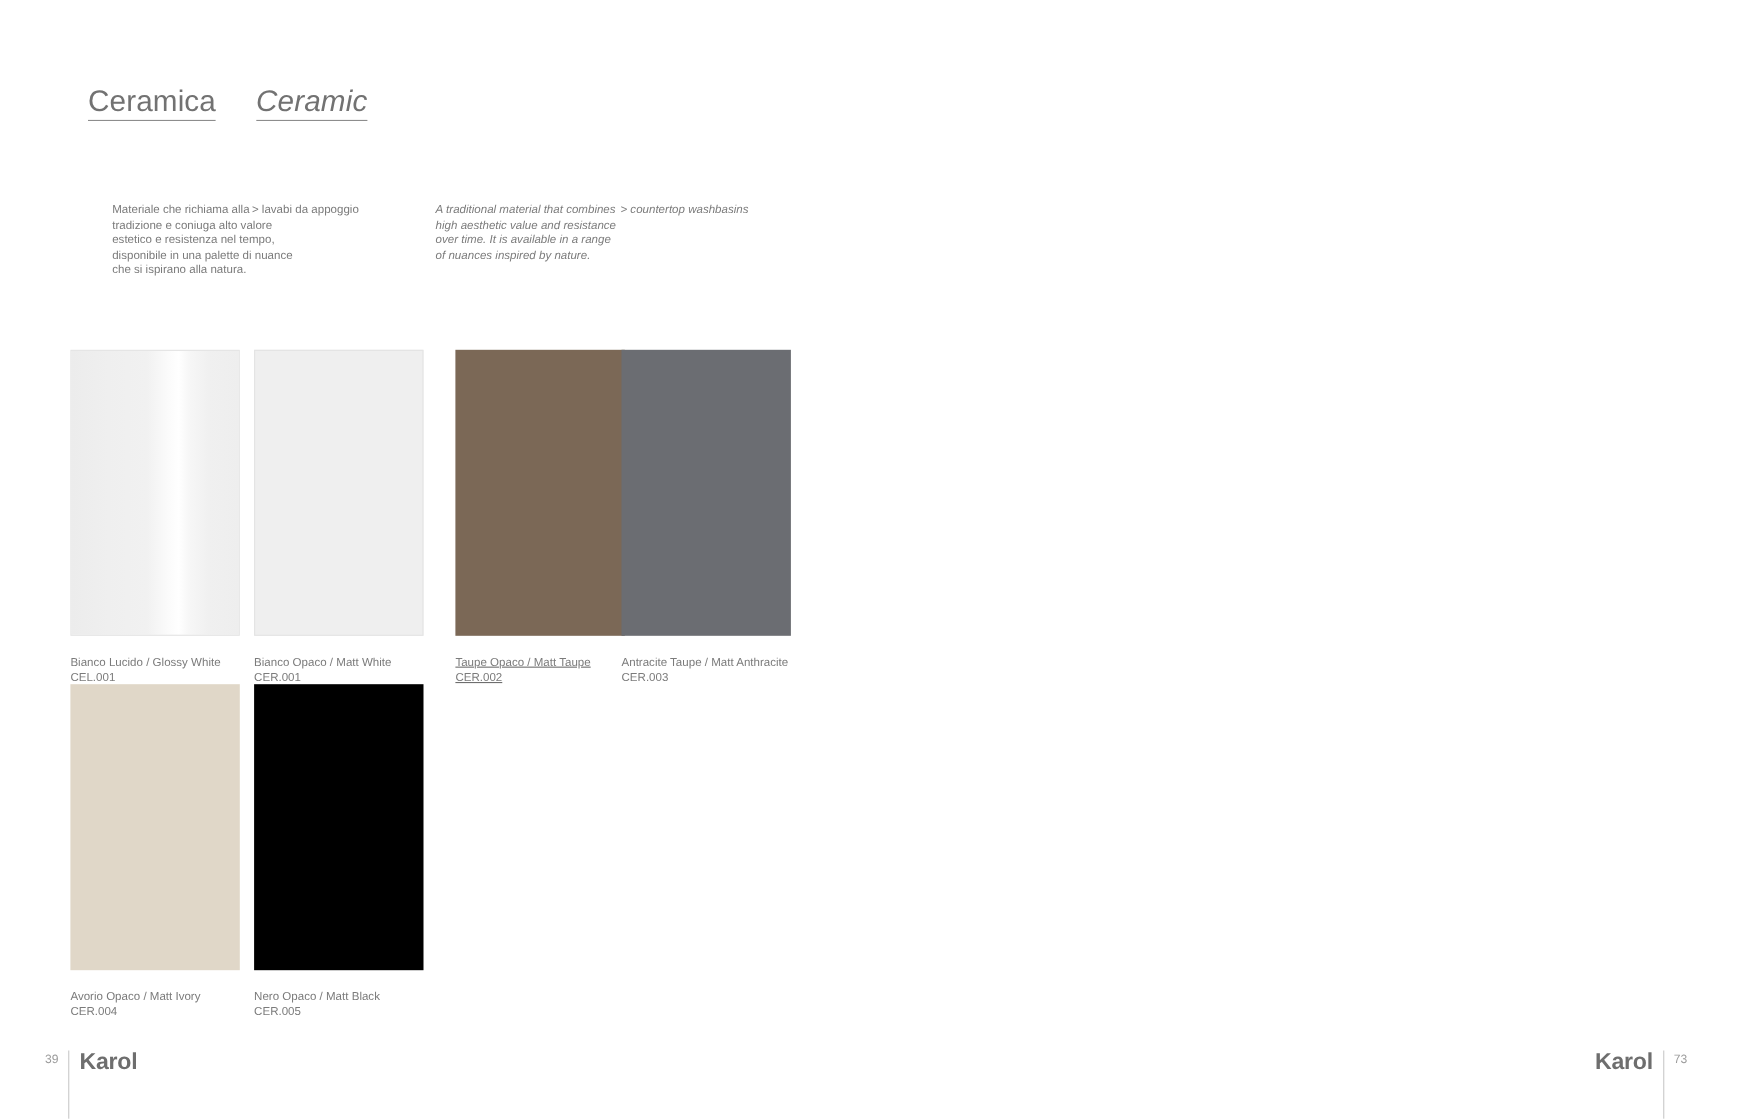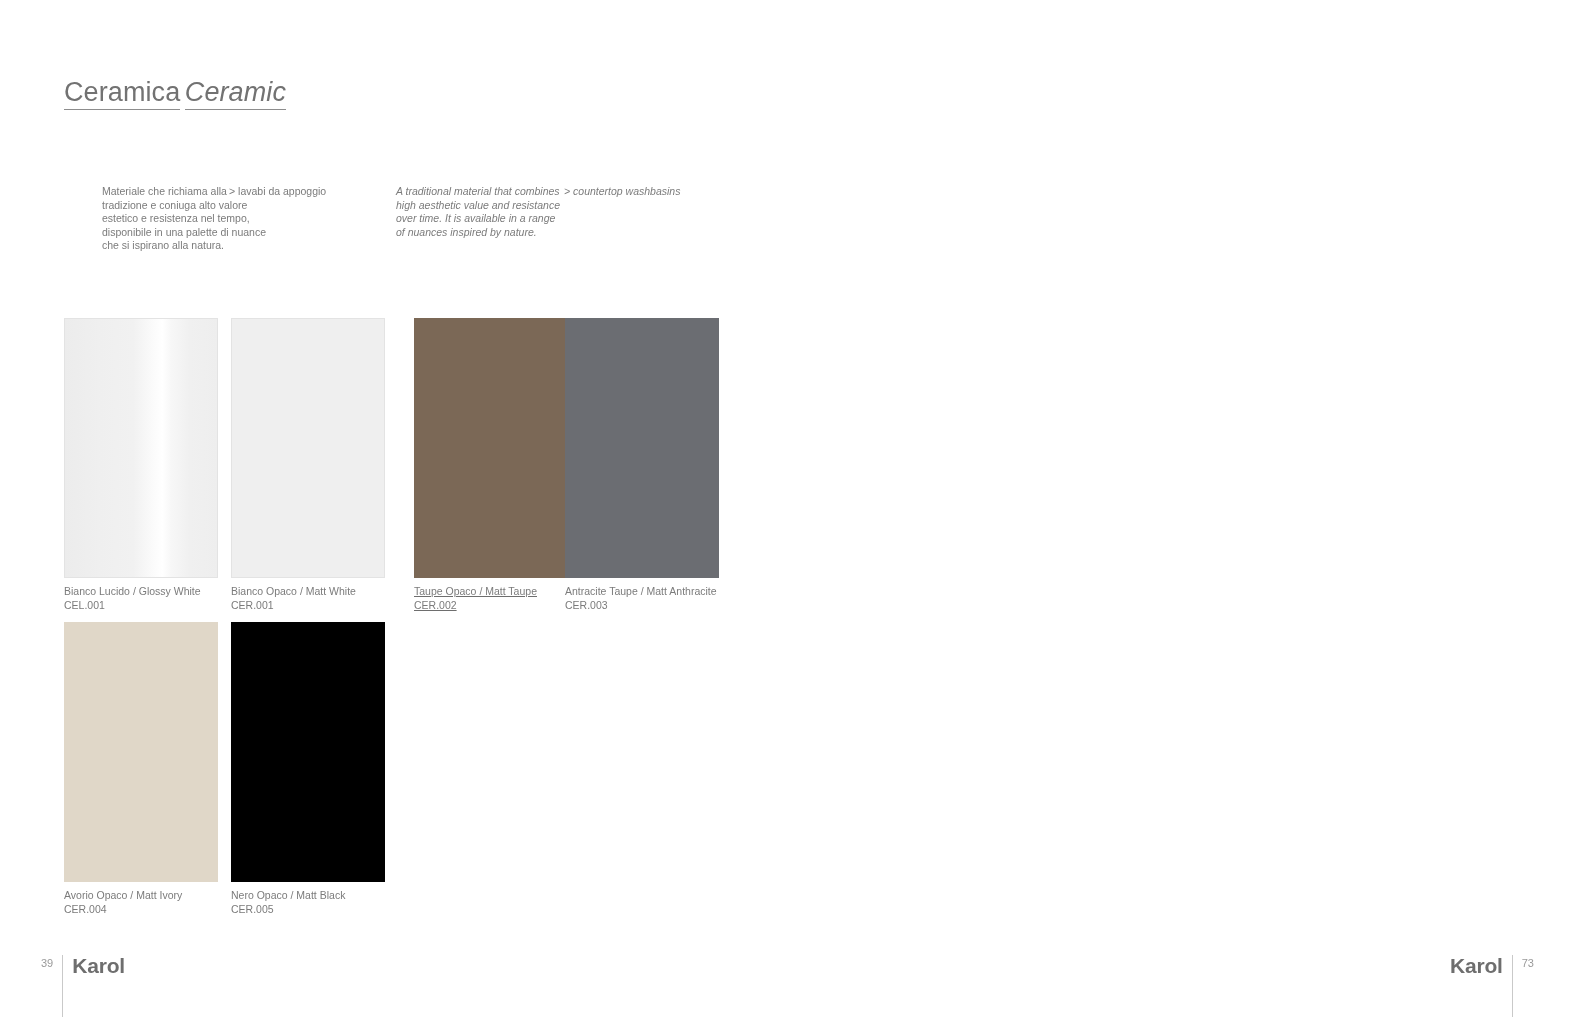--- a/index.html
+++ b/index.html
@@ -34,22 +34,22 @@
   }
   .heading-line {
     font-size: 27px;
     color: #727272;
     letter-spacing: 0.1px;
     line-height: 1.12;
     padding-bottom: 2px;
     border-bottom: 1px solid #8d8d8d;
     display: inline-block;
   }
-  .heading-it { font-style: normal; }
-  .heading-en { font-style: italic; margin-top: 7px; }
+  .heading-it { font-style: normal; margin-left: 16px; }
+  .heading-en { font-style: italic; margin-top: 7px; margin-left: 32px; }
 
   
   .intro {
     position: absolute;
     left: 64px;
     top: 185px;
     width: 700px;
   }
   .intro-col {
     position: absolute;
@@ -74,21 +74,21 @@
     position: absolute;
     width: 154px;
   }
   .swatch-chip {
     width: 154px;
     height: 260px;
     box-sizing: border-box;
   }
   .chip-bordered { border: 1px solid #e3e3e3; }
   .swatch-caption {
-    margin-top: 7px;
+    margin-top: 18px;
     font-size: 10.5px;
     line-height: 13.5px;
     color: #7b7b7b;
     white-space: nowrap;
   }
   .swatch-code {
     font-size: 10.5px;
     line-height: 13.5px;
     color: #7b7b7b;
   }

